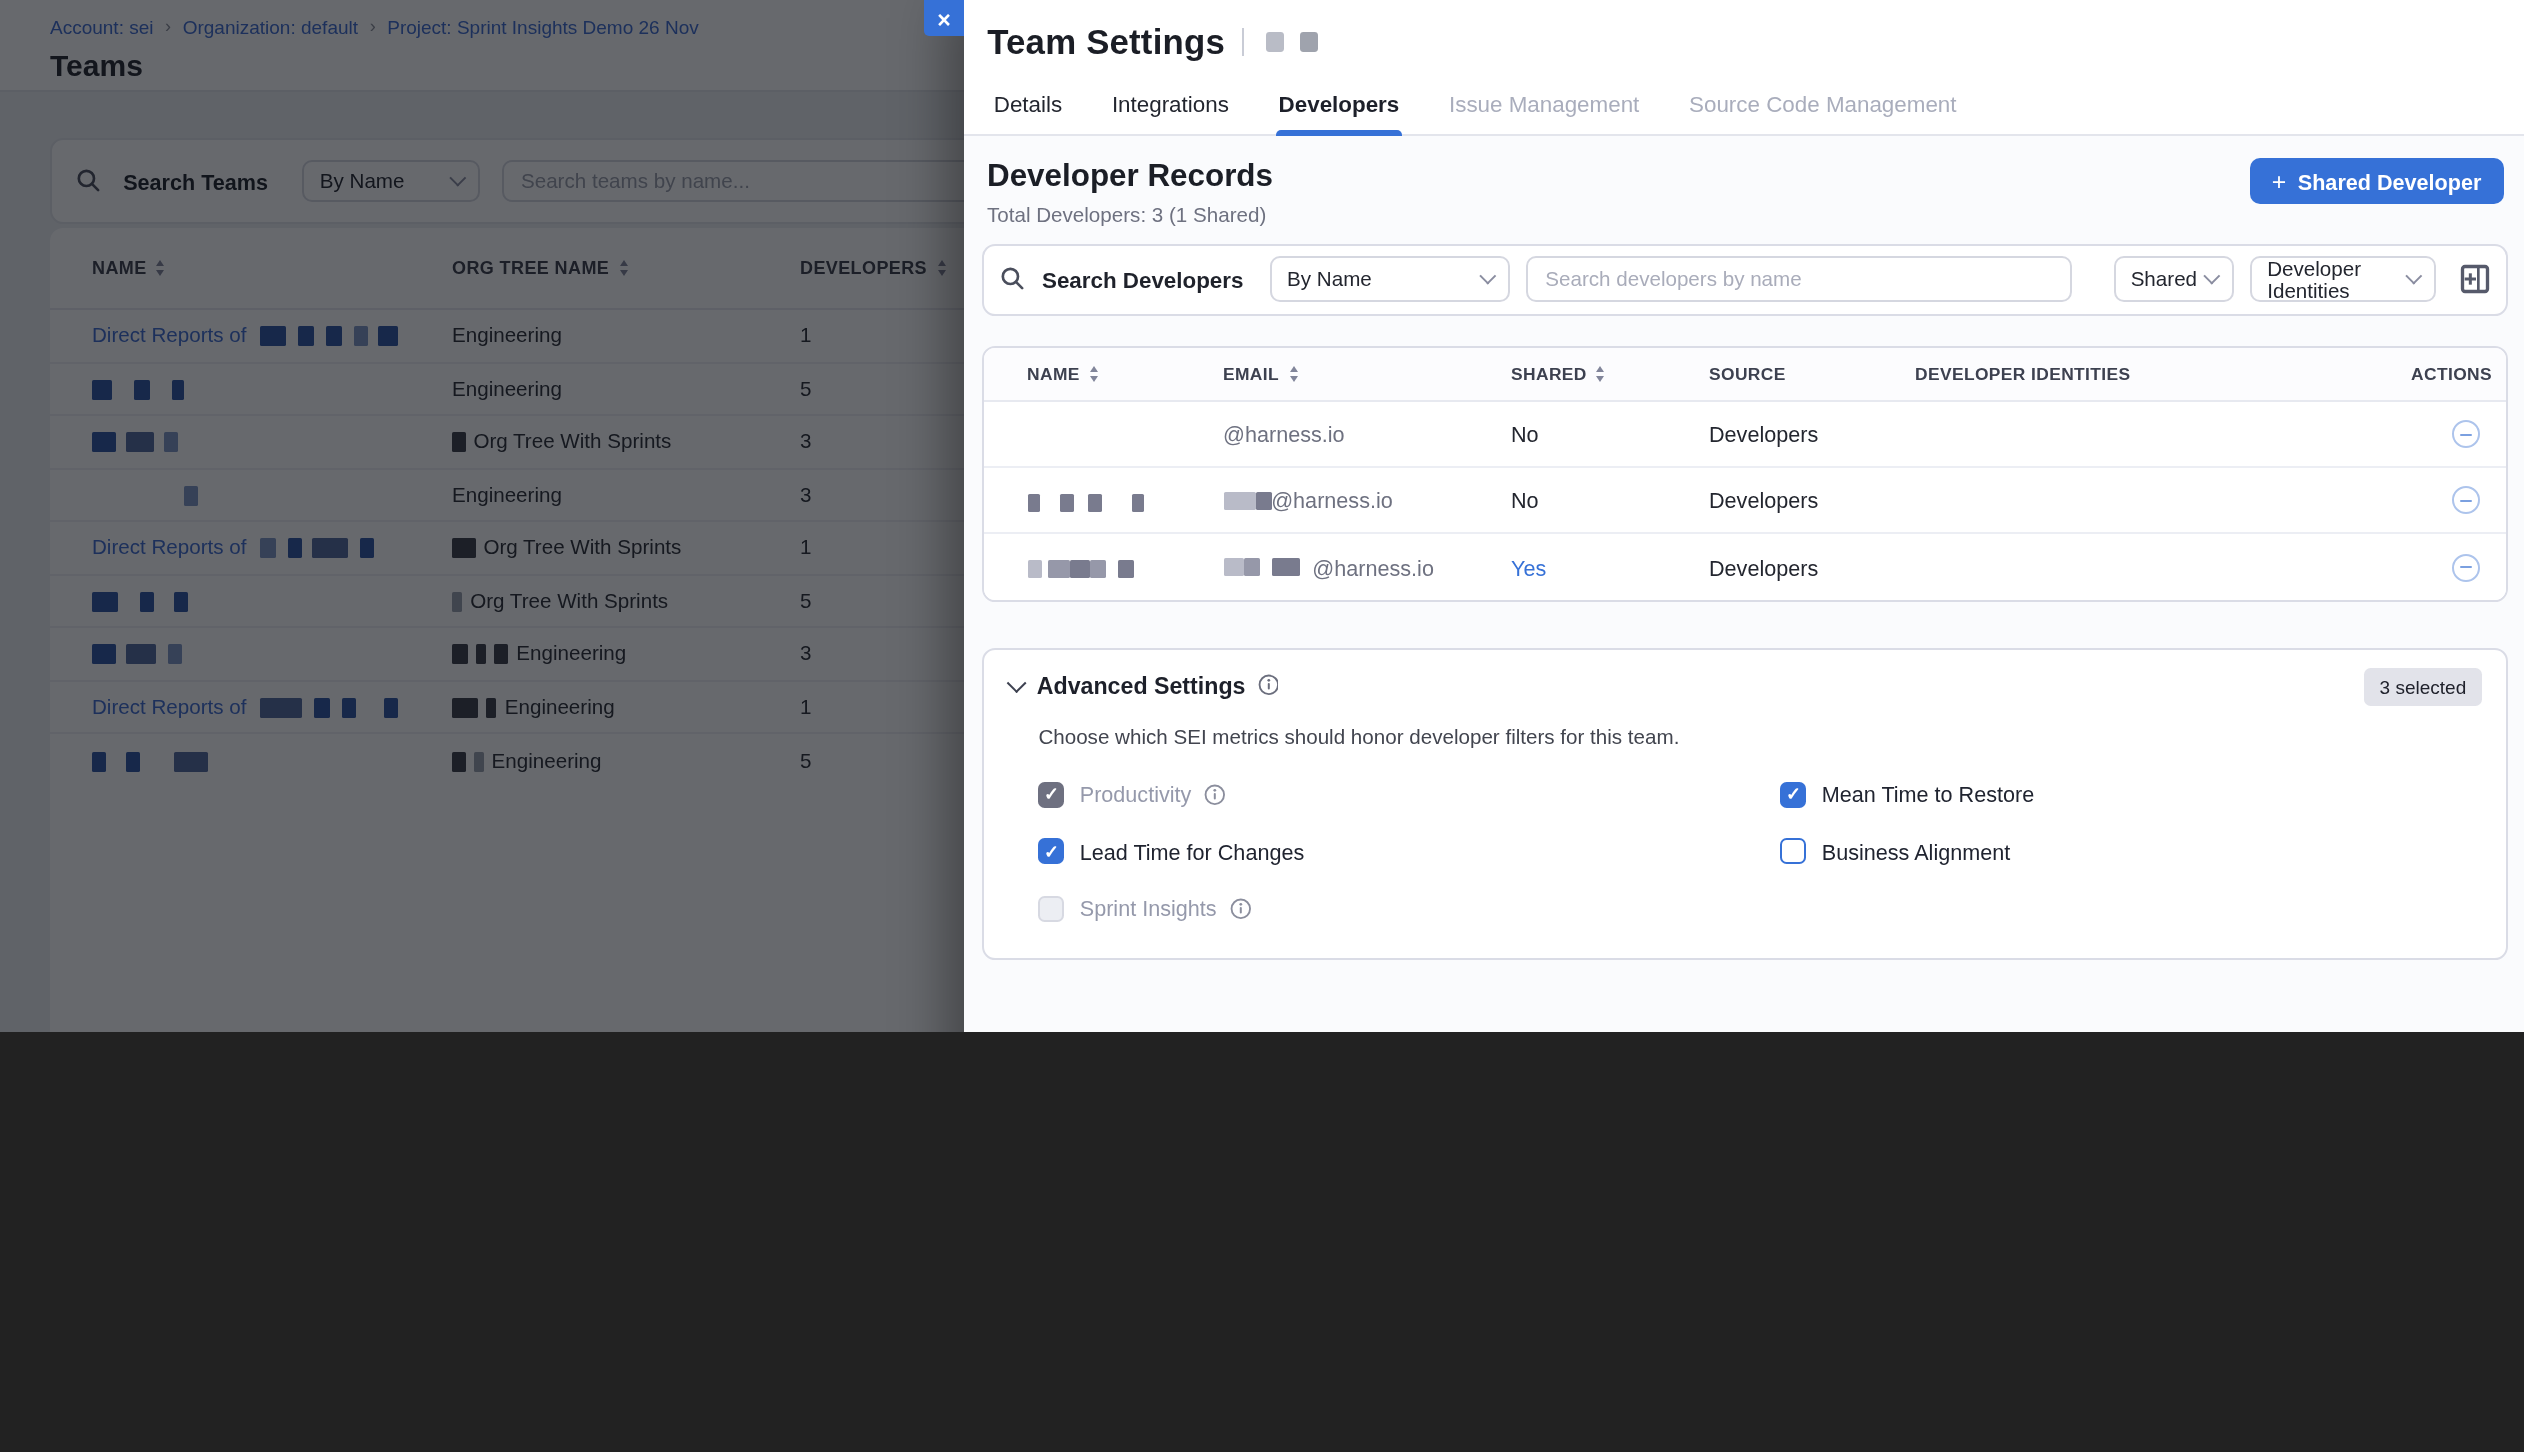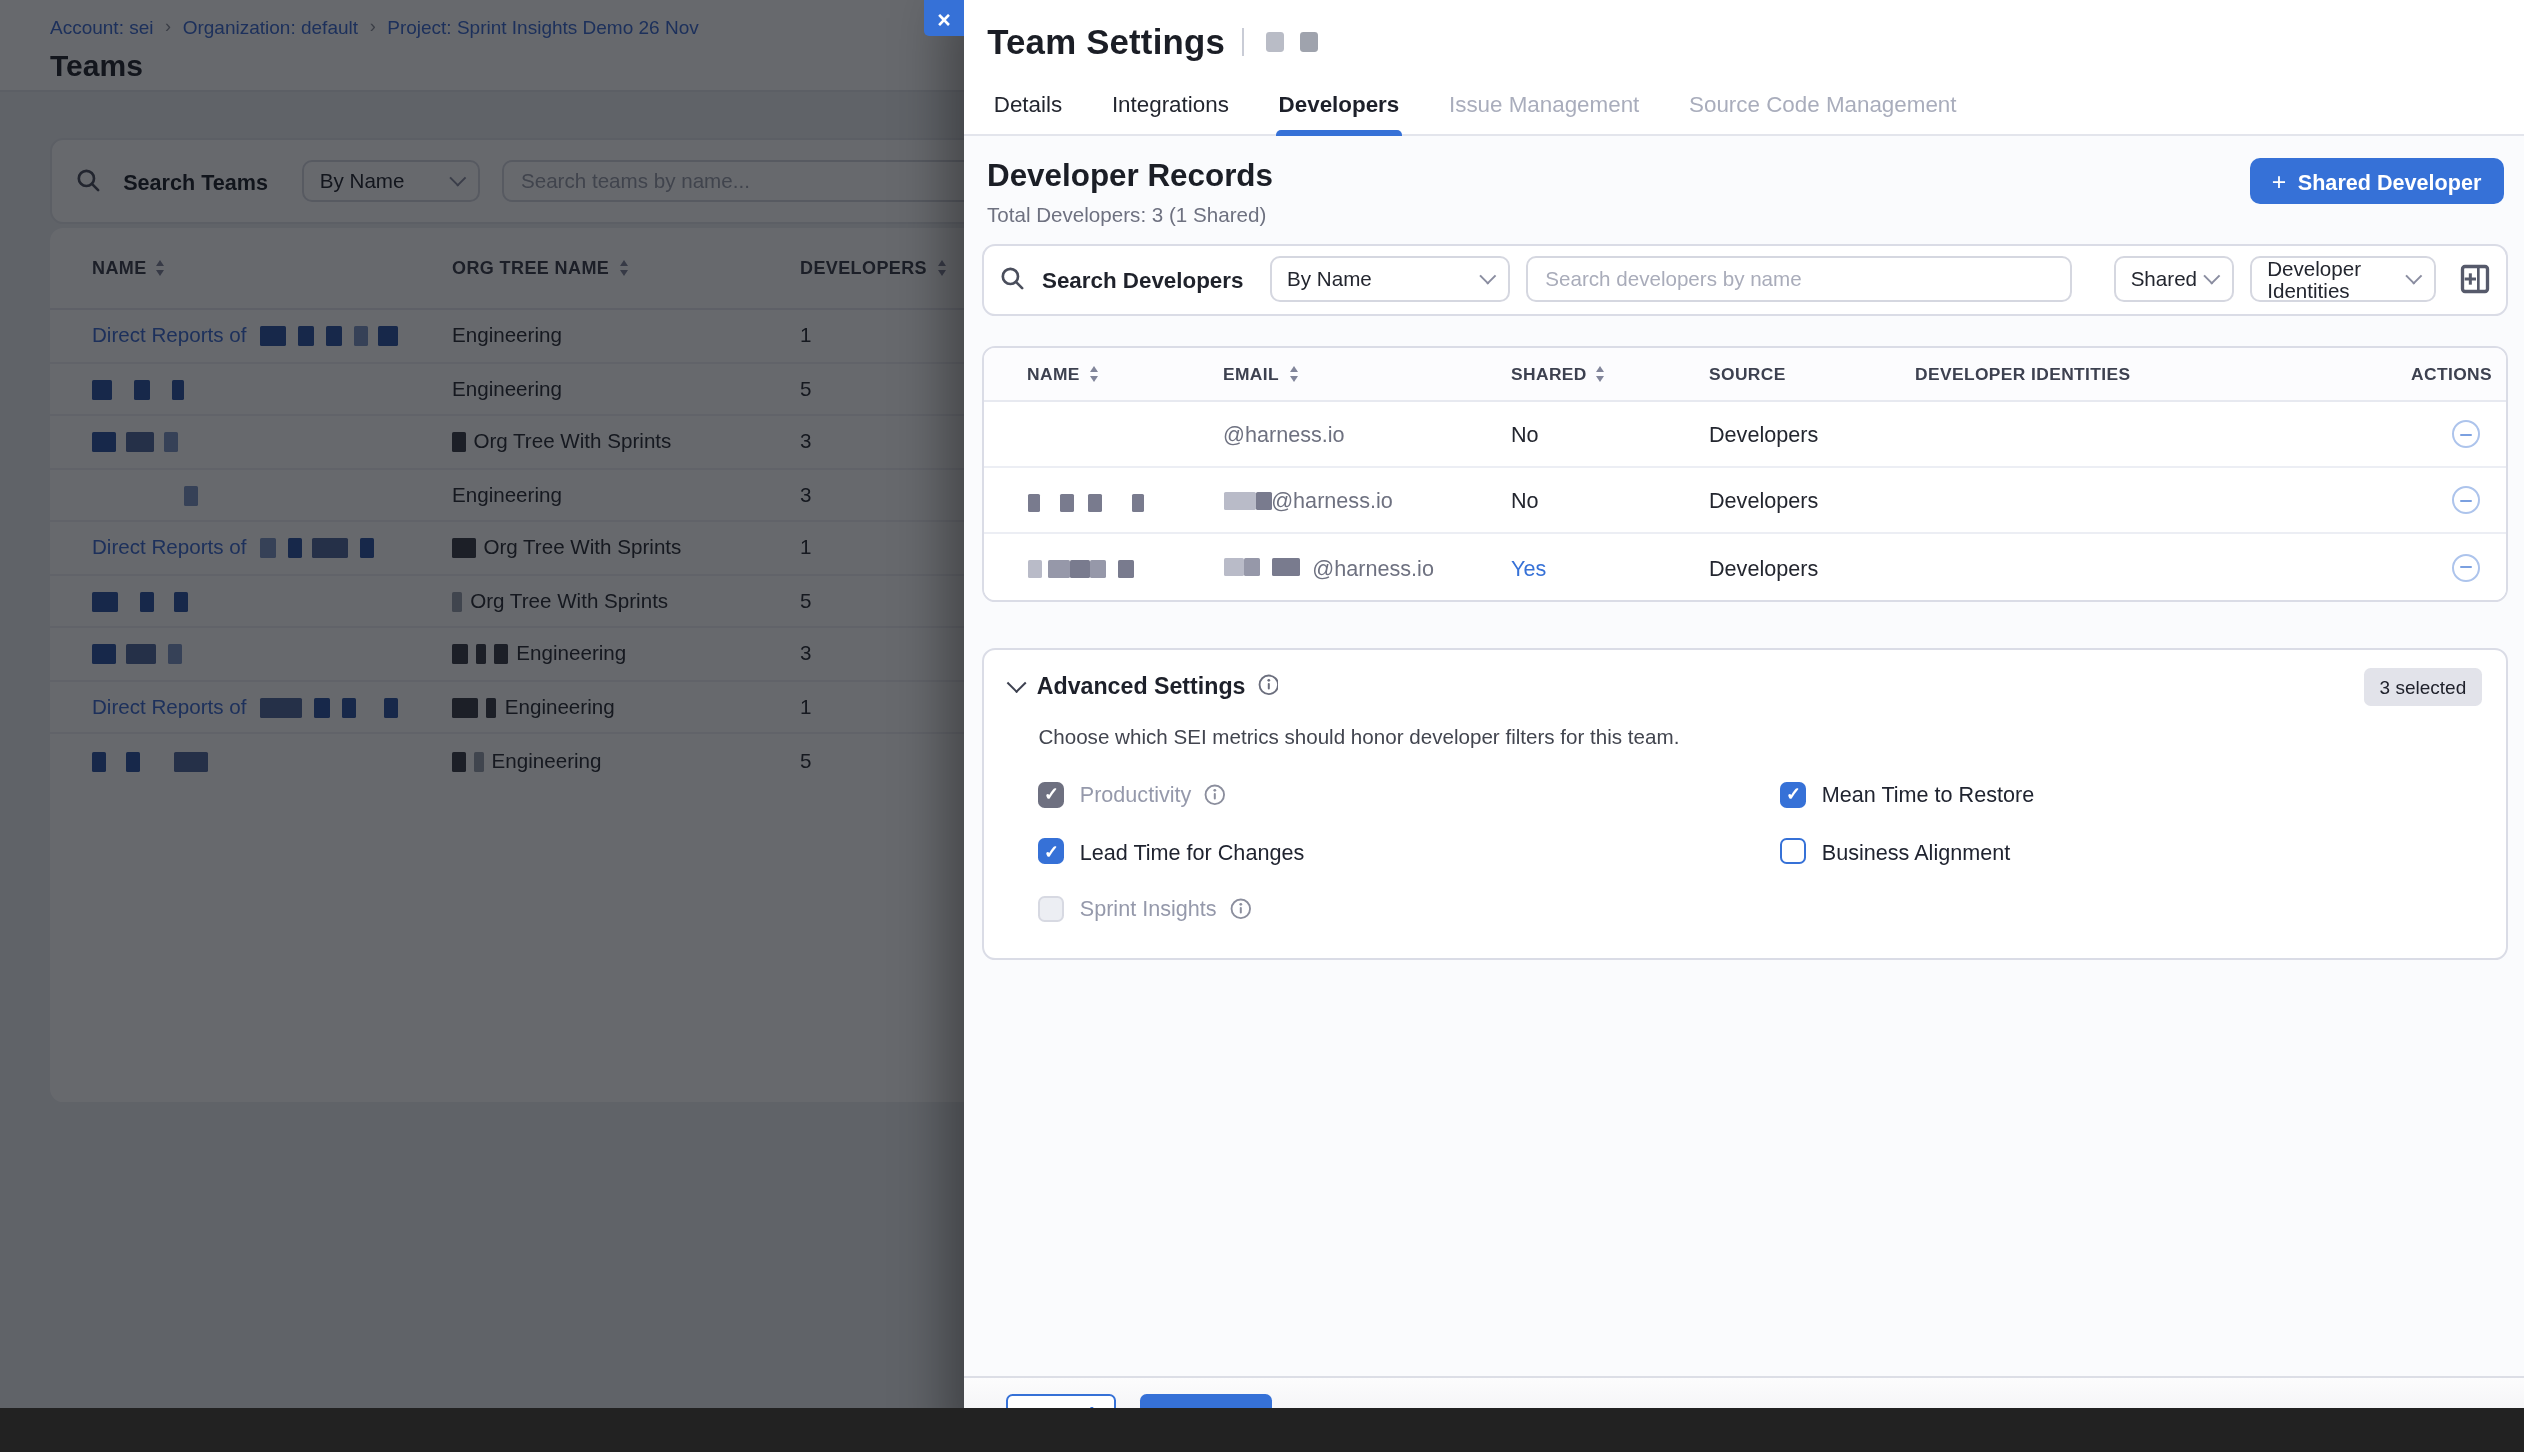--- a/index.html
+++ b/index.html
@@ -1,16 +1,16 @@
 <!DOCTYPE html>
 <html style="font-size:13.2px"><head>
 <meta charset="utf-8">
 <style>
   html,body{margin:0;padding:0;background:#222;}
-  .stage{width:2525px;height:1408px;position:relative;overflow:hidden;background:#22c55e;}
+  .stage{width:2525px;height:1032px;position:relative;overflow:hidden;background:#22c55e;}
   .viewport{width:1262px;height:726px;transform:scale(2);transform-origin:0 0;position:relative;
     font-family:"Liberation Sans", sans-serif; -webkit-font-smoothing:antialiased;}
   *{box-sizing:border-box;}
 
   
   .page{position:absolute;inset:0;background:#fff;}
   .page-head{height:46px;padding:7.5px 0 0 25px;background:#fff;border-bottom:0.8px solid #e3e5ea;}
   .crumbs{display:flex;align-items:center;gap:5.8px;font-size:9.5px;color:#8b8e99;}
   .crumbs a{color:#3d6bd0;text-decoration:none;cursor:pointer;}
   .crumb-sep{color:#9link0a2ab;font-size:9px;}

